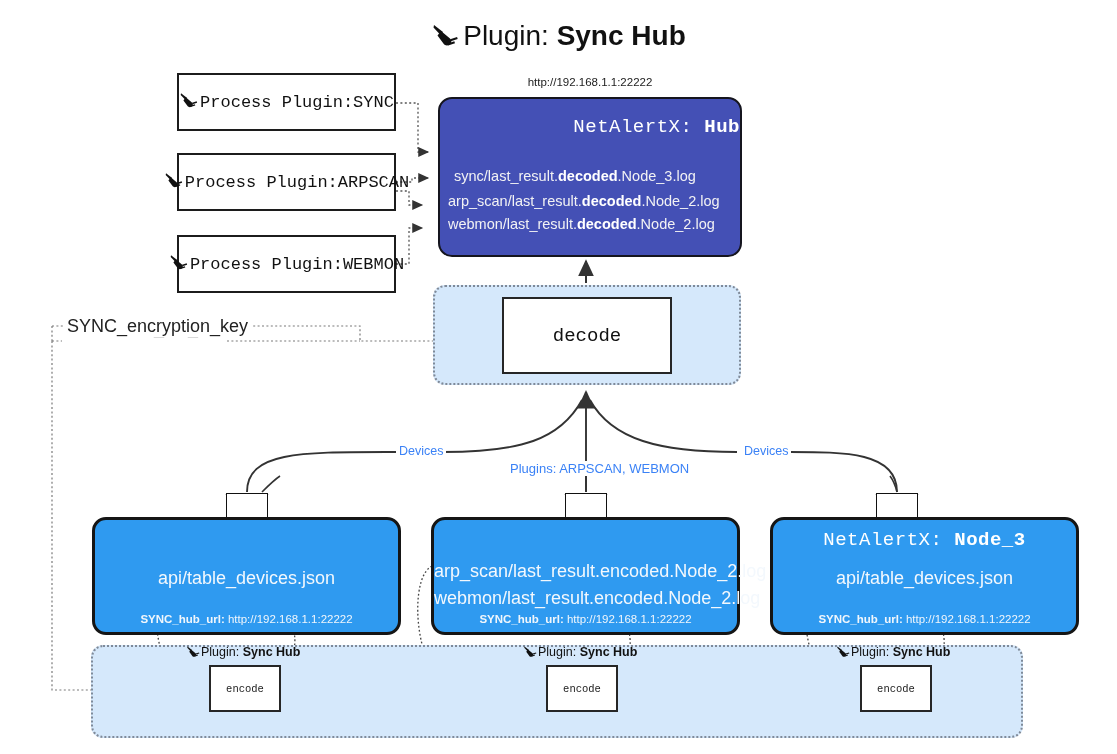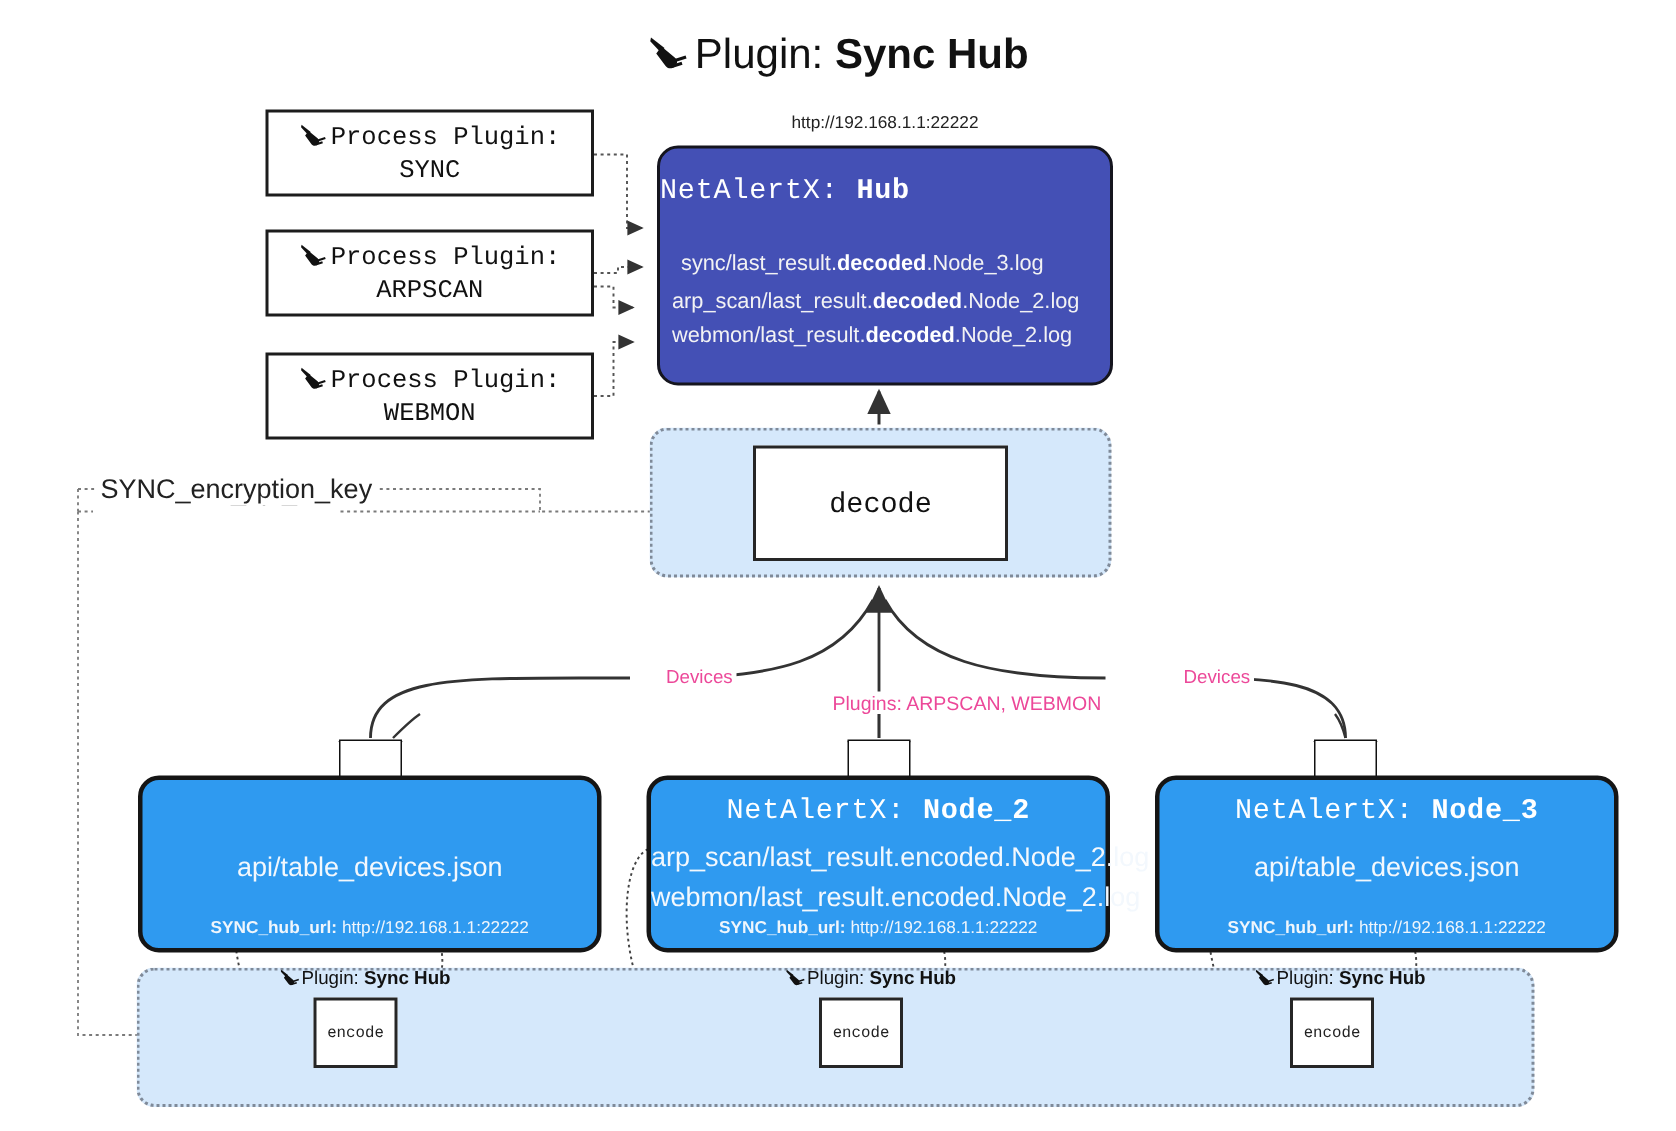--- a/index.html
+++ b/index.html
@@ -13,29 +13,29 @@
          font-size:28px;line-height:40px;color:#111;}
   .title .plug{display:inline-block;vertical-align:-3px;margin-right:4px;}
   .title b{font-weight:700;}
 
   .hub-url{position:absolute;left:435px;top:76px;width:310px;text-align:center;
            font-size:11.5px;color:#222;}
 
   
   .pbox{position:absolute;background:#fff;border:2px solid #1c1c1c;box-sizing:border-box;
         font-family:"Liberation Mono",monospace;font-size:17px;color:#111;
-        display:flex;flex-direction:column;align-items:center;justify-content:center;}
+        display:flex;flex-direction:row;align-items:center;justify-content:center;}
   .pbox .l1{display:flex;align-items:center;gap:2px;white-space:nowrap;}
   .pbox .l2{white-space:nowrap;}
 
   
   .hub{position:absolute;left:438px;top:97px;width:304px;height:160px;
        background:#4450b5;border:2.5px solid #15151e;border-radius:14px;box-sizing:border-box;
        color:#fff;}
-  .hub .hub-title{text-align:left;font-family:"Liberation Mono",monospace;
+  .hub .hub-title{text-align:right;font-family:"Liberation Mono",monospace;
                   font-size:19px;margin-top:17px;letter-spacing:.5px;}
   .hub .hub-title b{font-weight:700;}
   .hub .logline{font-size:14.5px;color:#f2f2f4;line-height:1;margin-left:10px;white-space:nowrap;}
   .hub .logline b{font-weight:700;color:#fff;}
   .hub .ll1{position:absolute;left:4px;top:45px;}
   .hub .ll2{position:absolute;left:4px;top:70px;}
   .hub .ll3{position:absolute;left:-2px;top:95px;}
   .hub .ll4{position:absolute;left:-2px;top:118px;}
 
   
@@ -59,31 +59,31 @@
   .node .nurl span{font-weight:400;}
 
   
   .env{position:absolute;width:42px;height:31px;background:#fff;border:1.7px solid #111;
        box-sizing:border-box;}
   .env:before,.env:after{content:"";position:absolute;left:0;top:0;width:100%;height:100%;}
 
   
   .enc-wrap{position:absolute;left:91px;top:645px;width:932px;height:93px;
             background:#d5e8fb;border:2px dotted #7f8a99;border-radius:12px;box-sizing:border-box;}
-  .enc{position:absolute;top:665px;width:56px;height:47px;background:#fff;
+  .enc{position:absolute;top:665px;width:72px;height:47px;background:#fff;
        border:2px solid #262626;box-sizing:border-box;
        display:flex;align-items:center;justify-content:center;
        font-family:"Liberation Mono",monospace;font-size:10.5px;color:#222;}
   .enc-label{position:absolute;top:645px;font-size:12.5px;color:#111;white-space:nowrap;}
   .enc-label b{font-weight:700;}
   .enc-label .plug{display:inline-block;vertical-align:-2px;margin-right:1px;}
 
   
-  .elabel{position:absolute;font-size:12.5px;color:#ec4899;background:#fff;
-          padding:0 3px;white-space:nowrap;margin-left:45px;}
+  .elabel{position:absolute;font-size:12.5px;color:#3b82f6;background:#fff;
+          padding:0 3px;white-space:nowrap;}
   .elabel.big{font-size:13px;}
   .tok{position:absolute;font-size:18px;color:#222;background:#fff;padding:0 4px;white-space:nowrap;}
 </style>
 </head>
 <body>
 
 <div class="stage">
 
   <svg class="edges" viewBox="0 0 1117 754">
     <defs>
@@ -250,24 +250,20 @@
 
   <div class="node" style="left:92px;">
     <div class="nline" style="top:48px;">api/table_devices.json</div>
     <div class="nurl">
       <span style="font-weight:600;">SYNC_hub_url:</span>
       <span>http://192.168.1.1:22222</span>
     </div>
   </div>
 
   <div class="node" style="left:431px;">
-    <div class="ntitle">
-      <span>NetAlertX:</span>
-      <b>Node_2</b>
-    </div>
     <div class="nline" style="top:41px;">arp_scan/last_result.encoded.Node_2.log</div>
     <div class="nline" style="top:68px;">webmon/last_result.encoded.Node_2.log</div>
     <div class="nurl">
       <span style="font-weight:600;">SYNC_hub_url:</span>
       <span>http://192.168.1.1:22222</span>
     </div>
   </div>
 
   <div class="node" style="left:770px;">
     <div class="ntitle">

